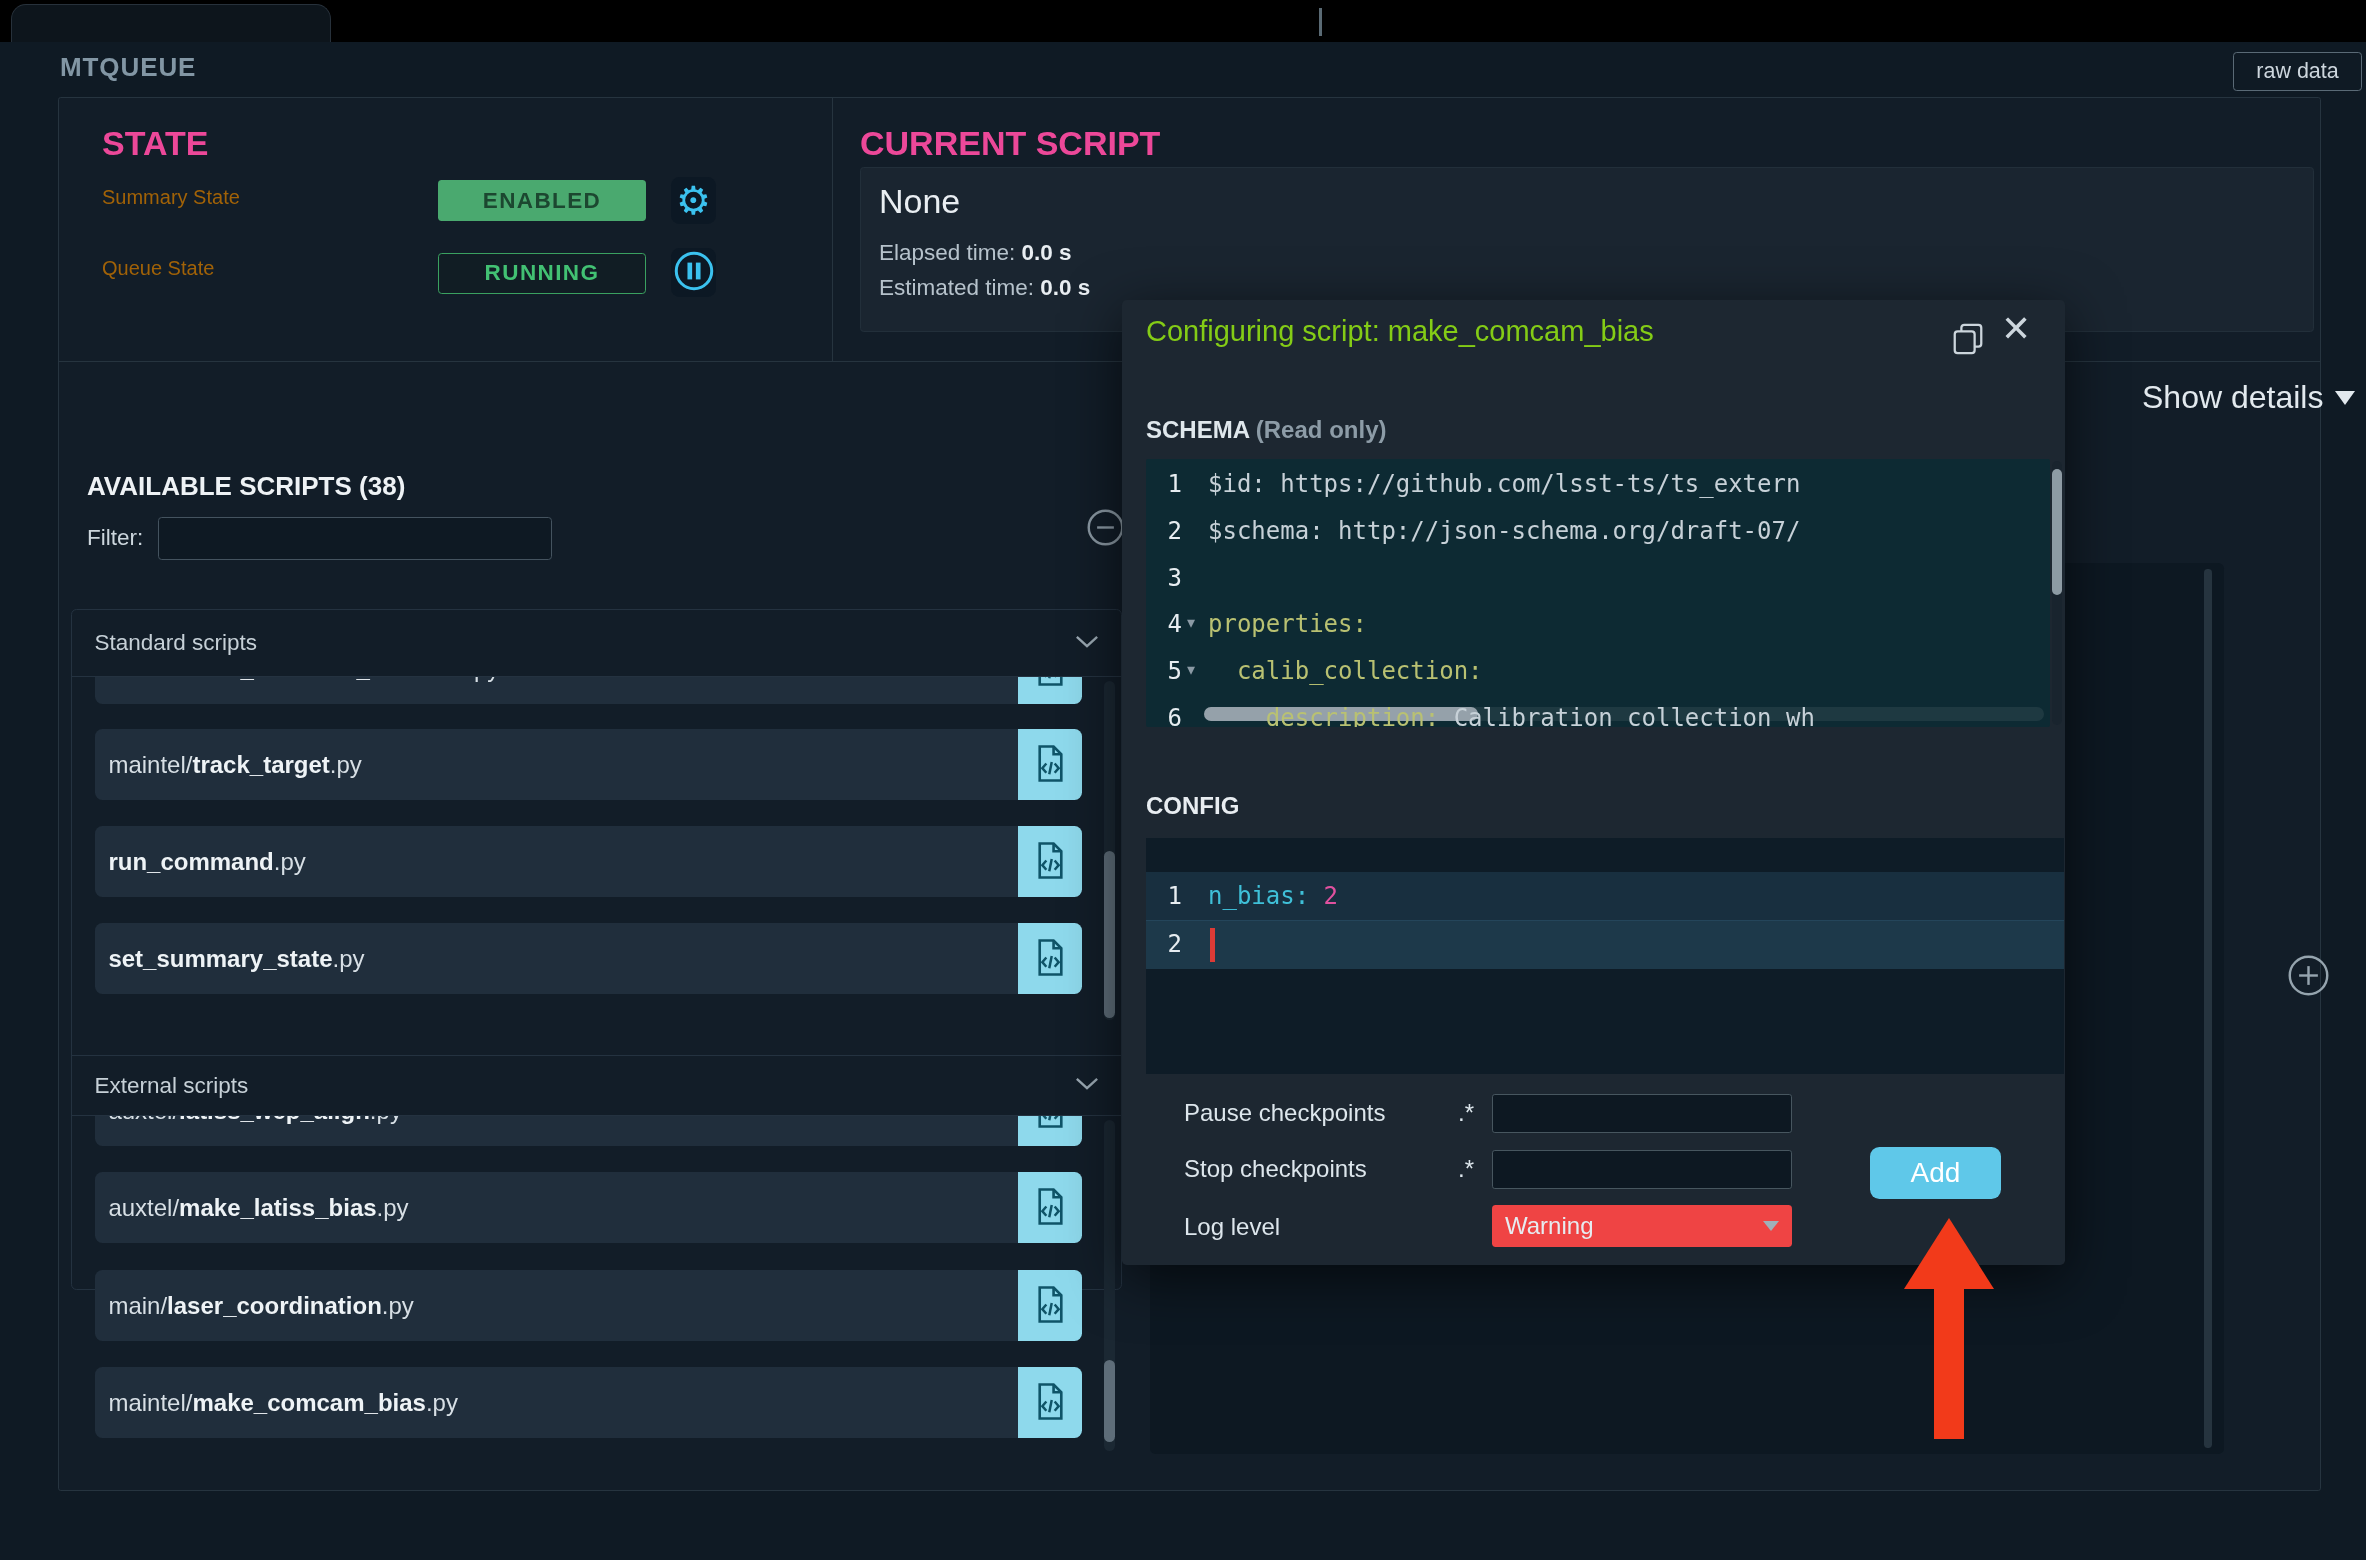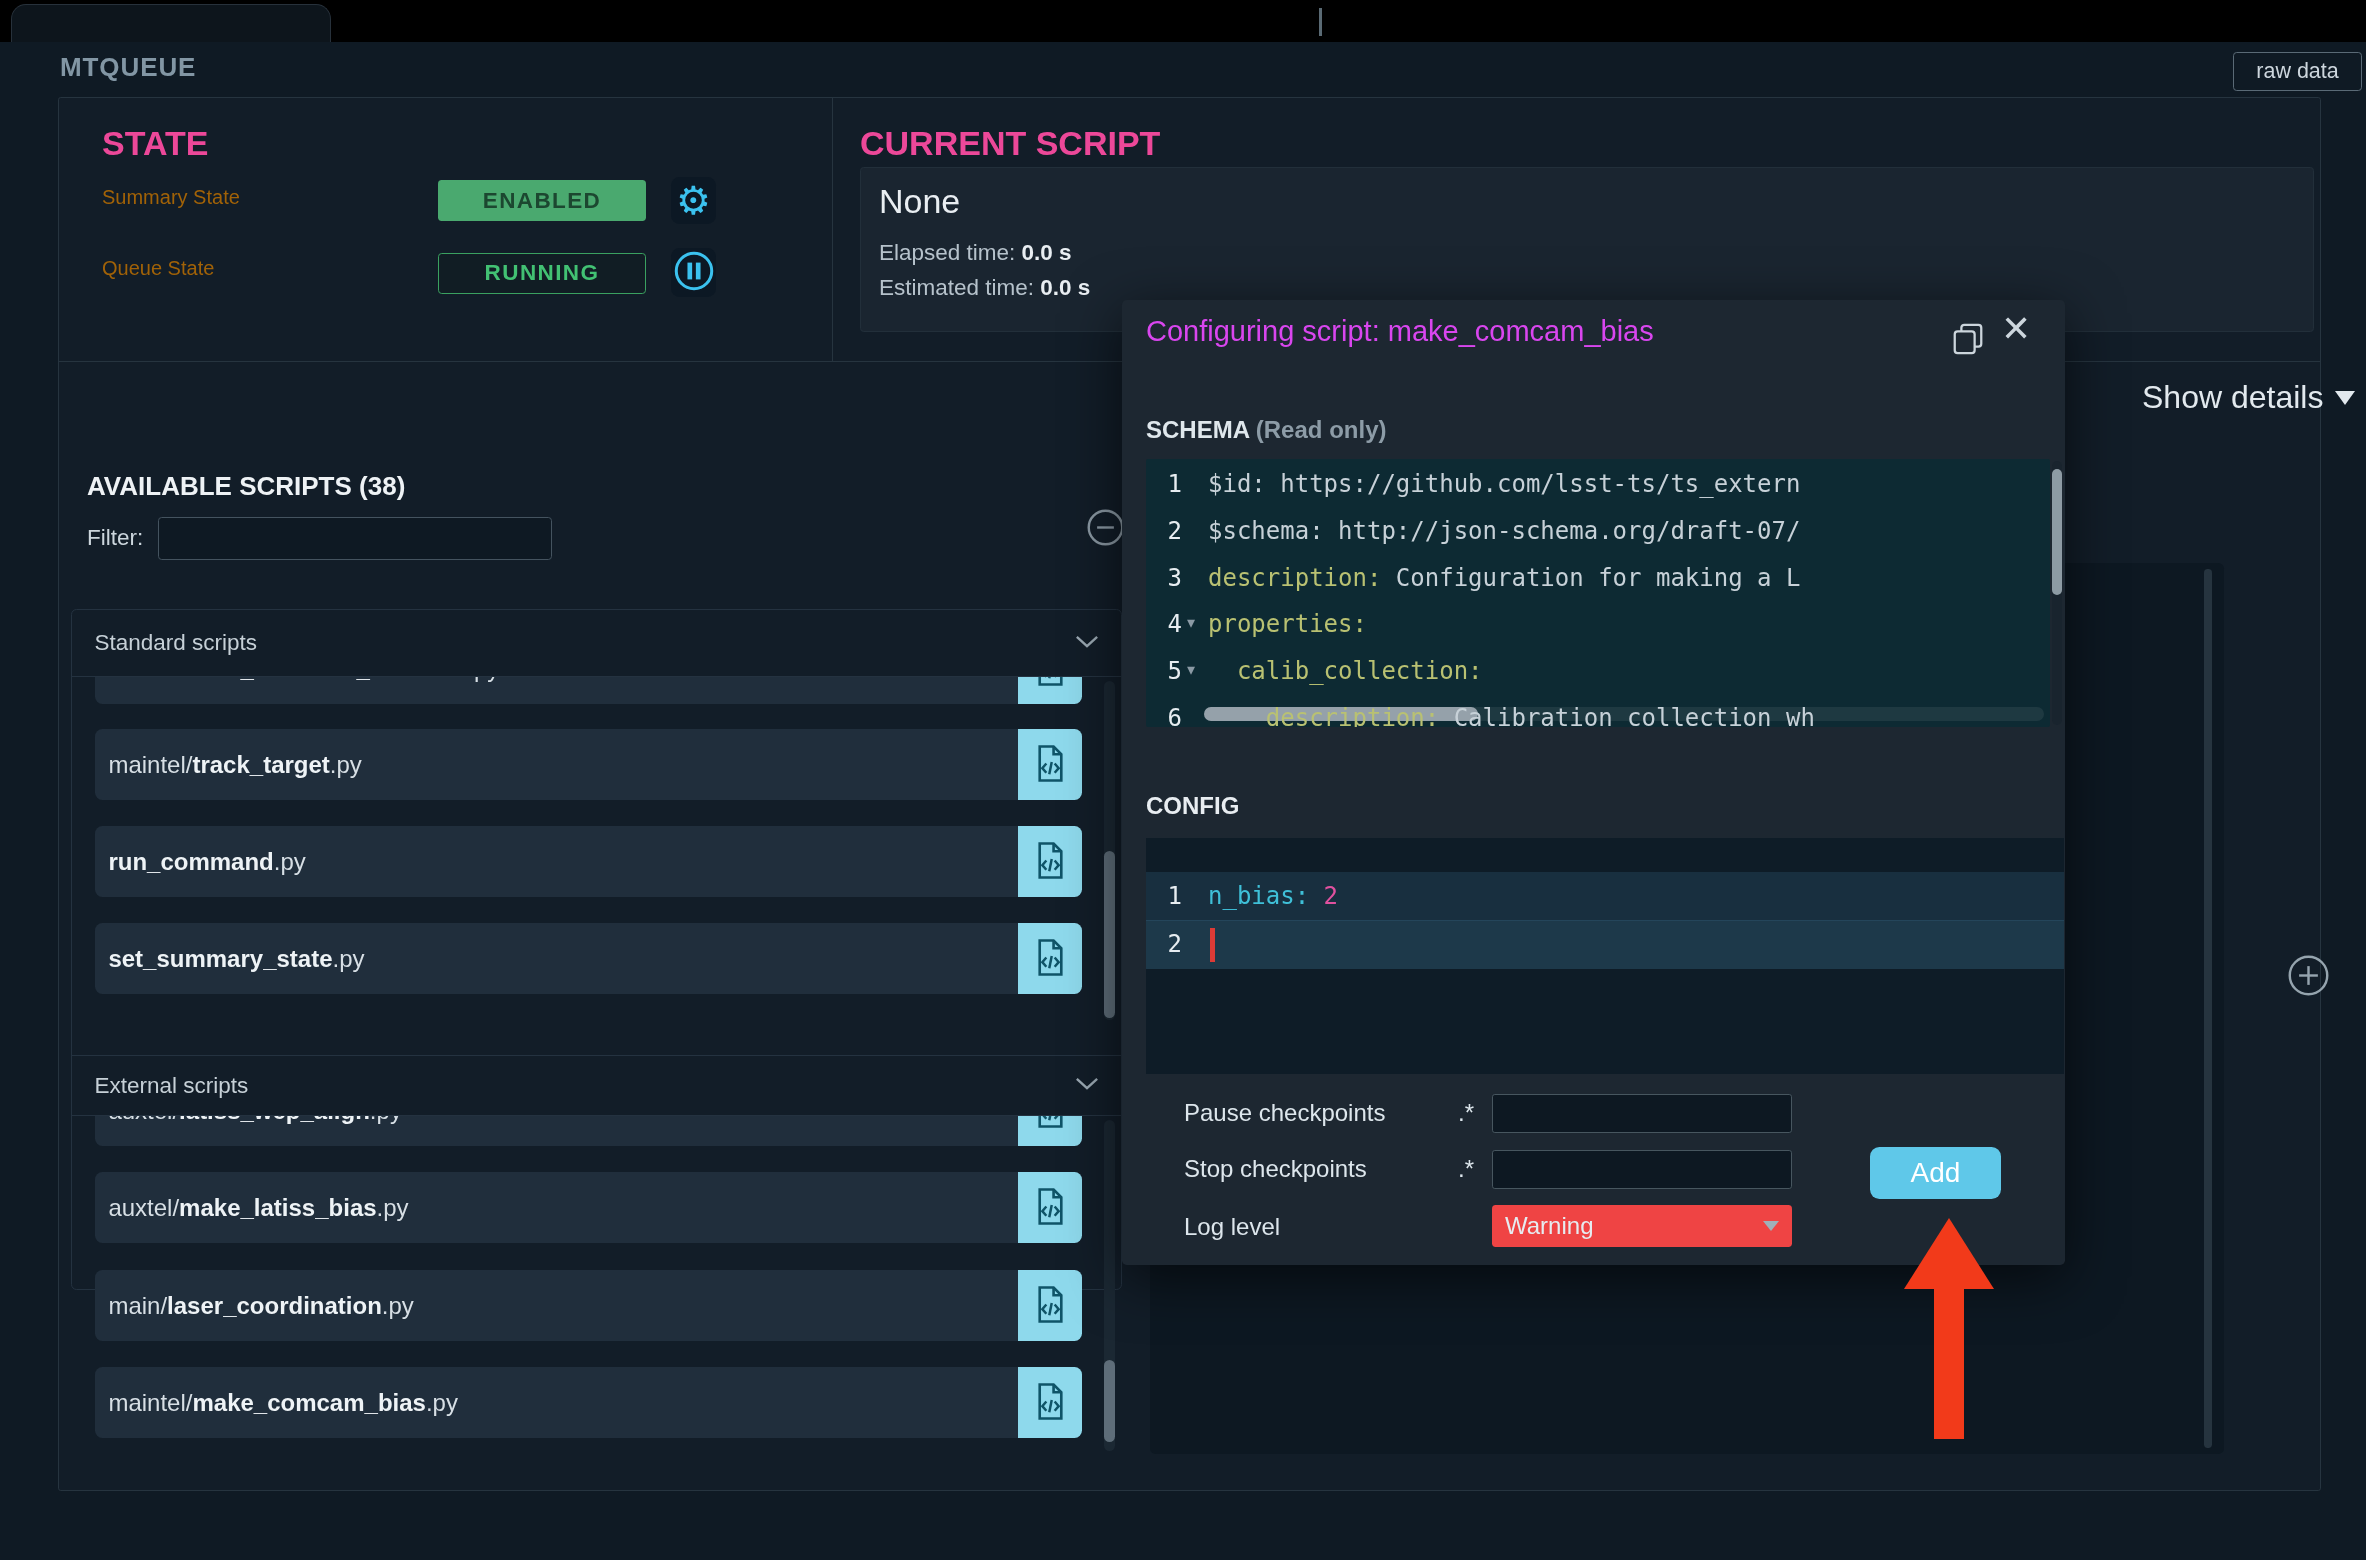--- a/index.html
+++ b/index.html
@@ -76,21 +76,21 @@
   .sb-thumb{position:absolute;width:11.2px;background:#5e6d79;border-radius:5.6px;cursor:grab}
 
   .queue-area{position:absolute;left:1150px;top:563px;width:1074px;height:891px;
     background:#0d1822;border-radius:5.6px}
   .queue-scroll{position:absolute;left:2204px;top:569px;width:7.5px;height:879px;background:#26343f;
     border-radius:3.7px}
 
   
   .modal{position:absolute;left:1122px;top:300px;width:943px;height:965px;background:#1d2731;
     border-radius:4.7px;box-shadow:0 13px 56px rgba(0,0,0,.6);z-index:20}
-  .modal-title{position:absolute;left:24px;top:15px;font-size:29px;font-weight:500;color:#d946ef}
+  .modal-title{position:absolute;left:24px;top:15px;font-size:29px;font-weight:500;color:#84cc16}
   .modal-close{position:absolute;left:879px;top:7.5px;font-size:36px;color:#cdd6dd;background:none;
     border:none;cursor:pointer;font-family:"DejaVu Sans",sans-serif}
   .schema-head{position:absolute;left:24px;top:116px;font-size:24px;font-weight:bold}
   .schema-head .ro{color:#8d9ca7}
   .editor{position:absolute;overflow:hidden;font-family:"DejaVu Sans Mono",monospace;font-size:24px}
   #schema-editor{left:24px;top:159px;width:904px;height:268px;background:#0d2a33;border-radius:1.9px}
   #config-editor{left:24px;top:538px;width:918px;height:236px;background:#0e1c27}
   .code-line{position:absolute;left:0;width:200%;height:47px;line-height:47px;white-space:pre}
   .cfg-line{position:absolute;left:0;width:100%;height:49px;line-height:49px;white-space:pre}
   .cfg-line.row1{background:rgba(62,118,150,.22)}
@@ -383,21 +383,21 @@
       <span>SCHEMA</span>
       <span class="ro">(Read only)</span>
     </div>
 
     <div class="editor" id="schema-editor">
       <div class="hscroll-track">
         <div class="hscroll-thumb"></div>
       </div>
     <div class="code-line" style="top: 1.9px;"><span class="ln">1</span><span class="codetxt"><span class="tok-plain">$id: https://github.com/lsst-ts/ts_extern</span></span></div>
         <div class="code-line" style="top: 49px;"><span class="ln">2</span><span class="codetxt"><span class="tok-plain">$schema: http://json-schema.org/draft-07/</span></span></div>
-        <div class="code-line" style="top: 96px;"><span class="ln">3</span><span class="codetxt"><span class="tok-key">description:</span><span class="tok-plain"> Configuration for making a L</span></span></div>
+        <div class="code-line" style="top: 96px;"><span class="ln">3</span></div>
         <div class="code-line" style="top: 142px;"><span class="ln">4</span><span class="fold">▾</span><span class="codetxt"><span class="tok-key">properties:</span></span></div>
         <div class="code-line" style="top: 189px;"><span class="ln">5</span><span class="fold">▾</span><span class="codetxt"><span class="tok-plain">  </span><span class="tok-key">calib_collection:</span></span></div>
         <div class="code-line" style="top: 236px;"><span class="ln">6</span><span class="codetxt"><span class="tok-plain">    </span><span class="tok-key">description:</span><span class="tok-plain"> Calibration collection wh</span></span></div>
       </div>
     <div class="vscroll-track">
       <div class="vscroll-thumb"></div>
     </div>
 
     <div class="config-head">CONFIG</div>
     <div class="editor" id="config-editor">

